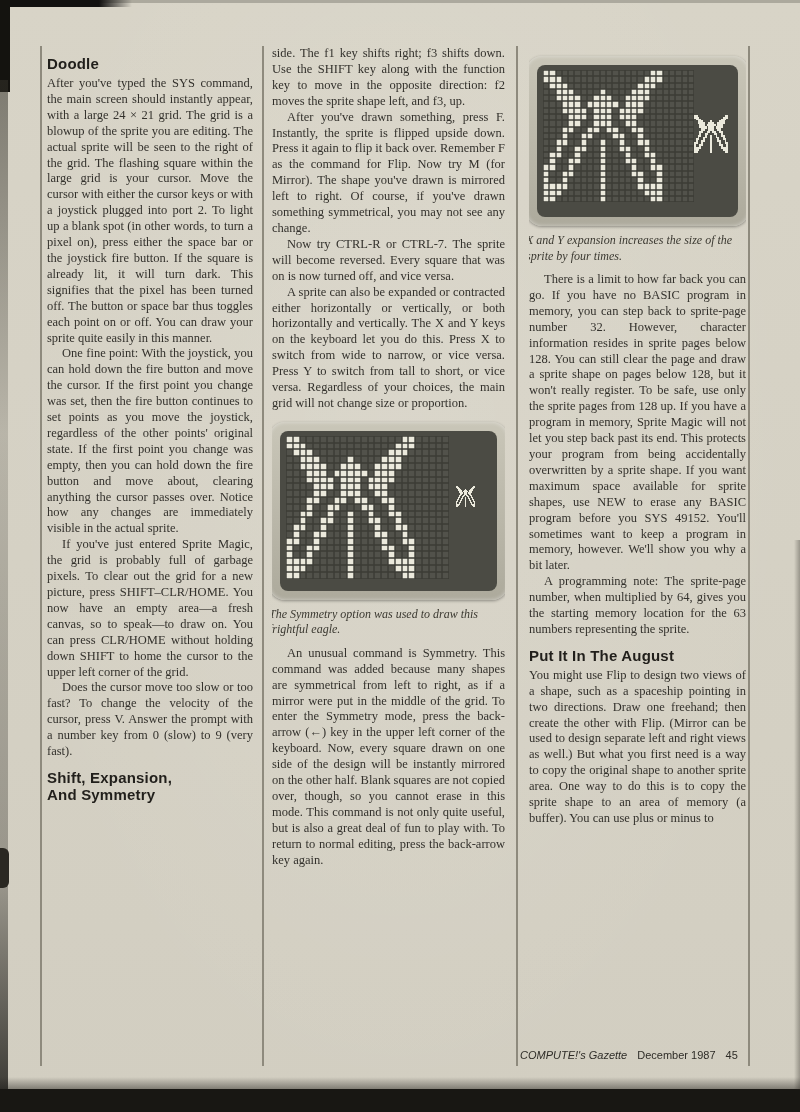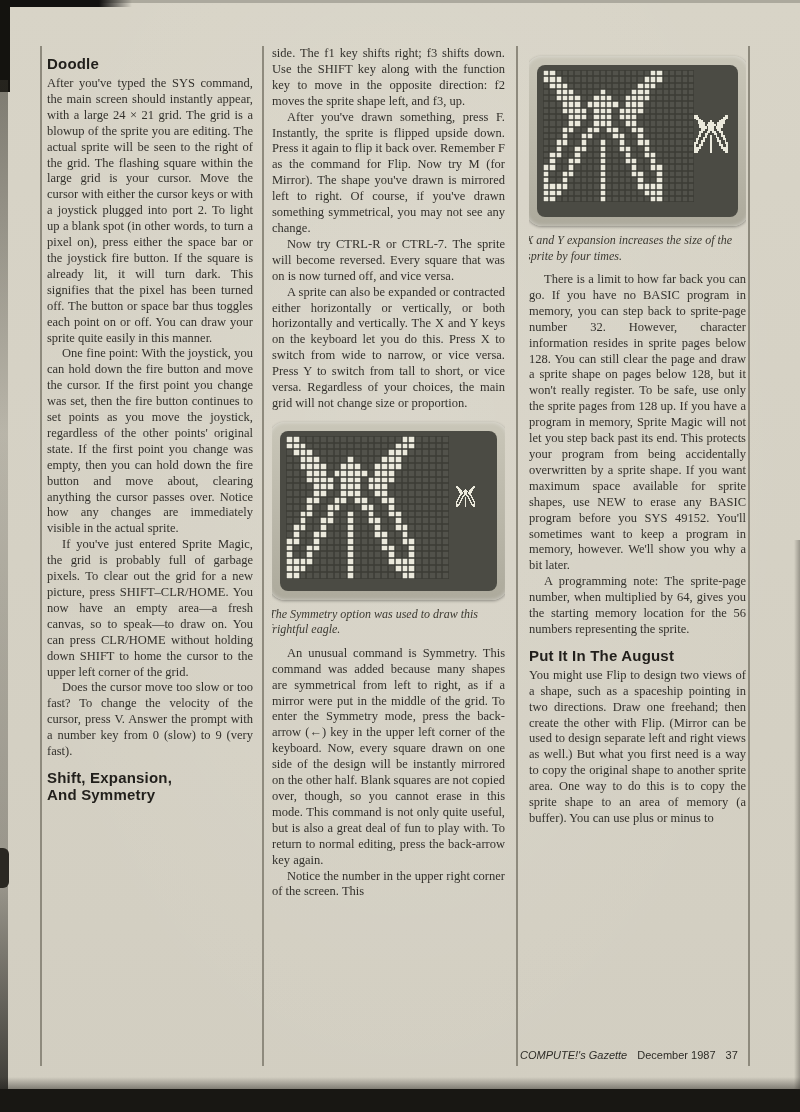--- a/index.html
+++ b/index.html
@@ -1117,21 +1117,20 @@
               <div style="background: transparent;"></div>
               <div style="background: transparent;"></div>
               <div style="background: transparent;"></div>
             </div>
         </div>
       </div>
       <figcaption>The Symmetry option was used to draw this frightful eagle.</figcaption>
     </figure>
 
     <p>An unusual command is Symmetry. This command was added because many shapes are symmetrical from left to right, as if a mirror were put in the middle of the grid. To enter the Symmetry mode, press the back-arrow (←) key in the upper left corner of the keyboard. Now, every square drawn on one side of the design will be instantly mirrored on the other half. Blank squares are not copied over, though, so you cannot erase in this mode. This command is not only quite useful, but is also a great deal of fun to play with. To return to normal editing, press the back-arrow key again.</p>
-    <p>Notice the number in the upper right corner of the screen. This</p>
   </div>
 
   <div class="col" style="left:529px;width:217px">
 
     <figure class="monitor-fig" style="width:223px;margin-left:-3px;">
       <div class="monitor">
         <div class="screen screen-2">
           <div class="pixel-grid" style="display: grid; grid-template-columns: repeat(24, 6.3px); grid-auto-rows: 6.3px;">
               <div style="background: rgb(235, 233, 220); box-shadow: rgb(60, 60, 54) 0px 0px 0px 0.7px inset;"></div>
               <div style="background: rgb(235, 233, 220); box-shadow: rgb(60, 60, 54) 0px 0px 0px 0.7px inset;"></div>
@@ -2143,24 +2142,24 @@
               <div style="background: transparent;"></div>
               <div style="background: transparent;"></div>
               <div style="background: transparent;"></div>
             </div>
         </div>
       </div>
       <figcaption>X and Y expansion increases the size of the sprite by four times.</figcaption>
     </figure>
 
     <p>There is a limit to how far back you can go. If you have no BASIC program in memory, you can step back to sprite-page number 32. However, character information resides in sprite pages below 128. You can still clear the page and draw a sprite shape on pages below 128, but it won't really register. To be safe, use only the sprite pages from 128 up. If you have a program in memory, Sprite Magic will not let you step back past its end. This protects your program from being accidentally overwritten by a sprite shape. If you want maximum space available for sprite shapes, use NEW to erase any BASIC program before you SYS 49152. You'll sometimes want to keep a program in memory, however. We'll show you why a bit later.</p>
-    <p>A programming note: The sprite-page number, when multiplied by 64, gives you the starting memory location for the 56 numbers representing the sprite.</p>
+    <p>A programming note: The sprite-page number, when multiplied by 64, gives you the starting memory location for the 63 numbers representing the sprite.</p>
     <h2>
       <span>Put It In The August</span>
     </h2>
     <p class="noind">You might use Flip to design two views of a shape, such as a spaceship pointing in two directions. Draw one freehand; then create the other with Flip. (Mirror can be used to design separate left and right views as well.) But what you first need is a way to copy the original shape to another sprite area. One way to do this is to copy the sprite shape to an area of memory (a buffer). You can use plus or minus to</p>
   </div>
 
   <div class="footer">
-    <span class="mag">COMPUTE!'s Gazette</span><span class="sep"></span><span>December 1987</span><span class="sep"></span><span>37</span>
+    <span class="mag">COMPUTE!'s Gazette</span><span class="sep"></span><span>December 1987</span><span class="sep"></span><span>45</span>
   </div>
 
 </div>
 
 </body></html>

